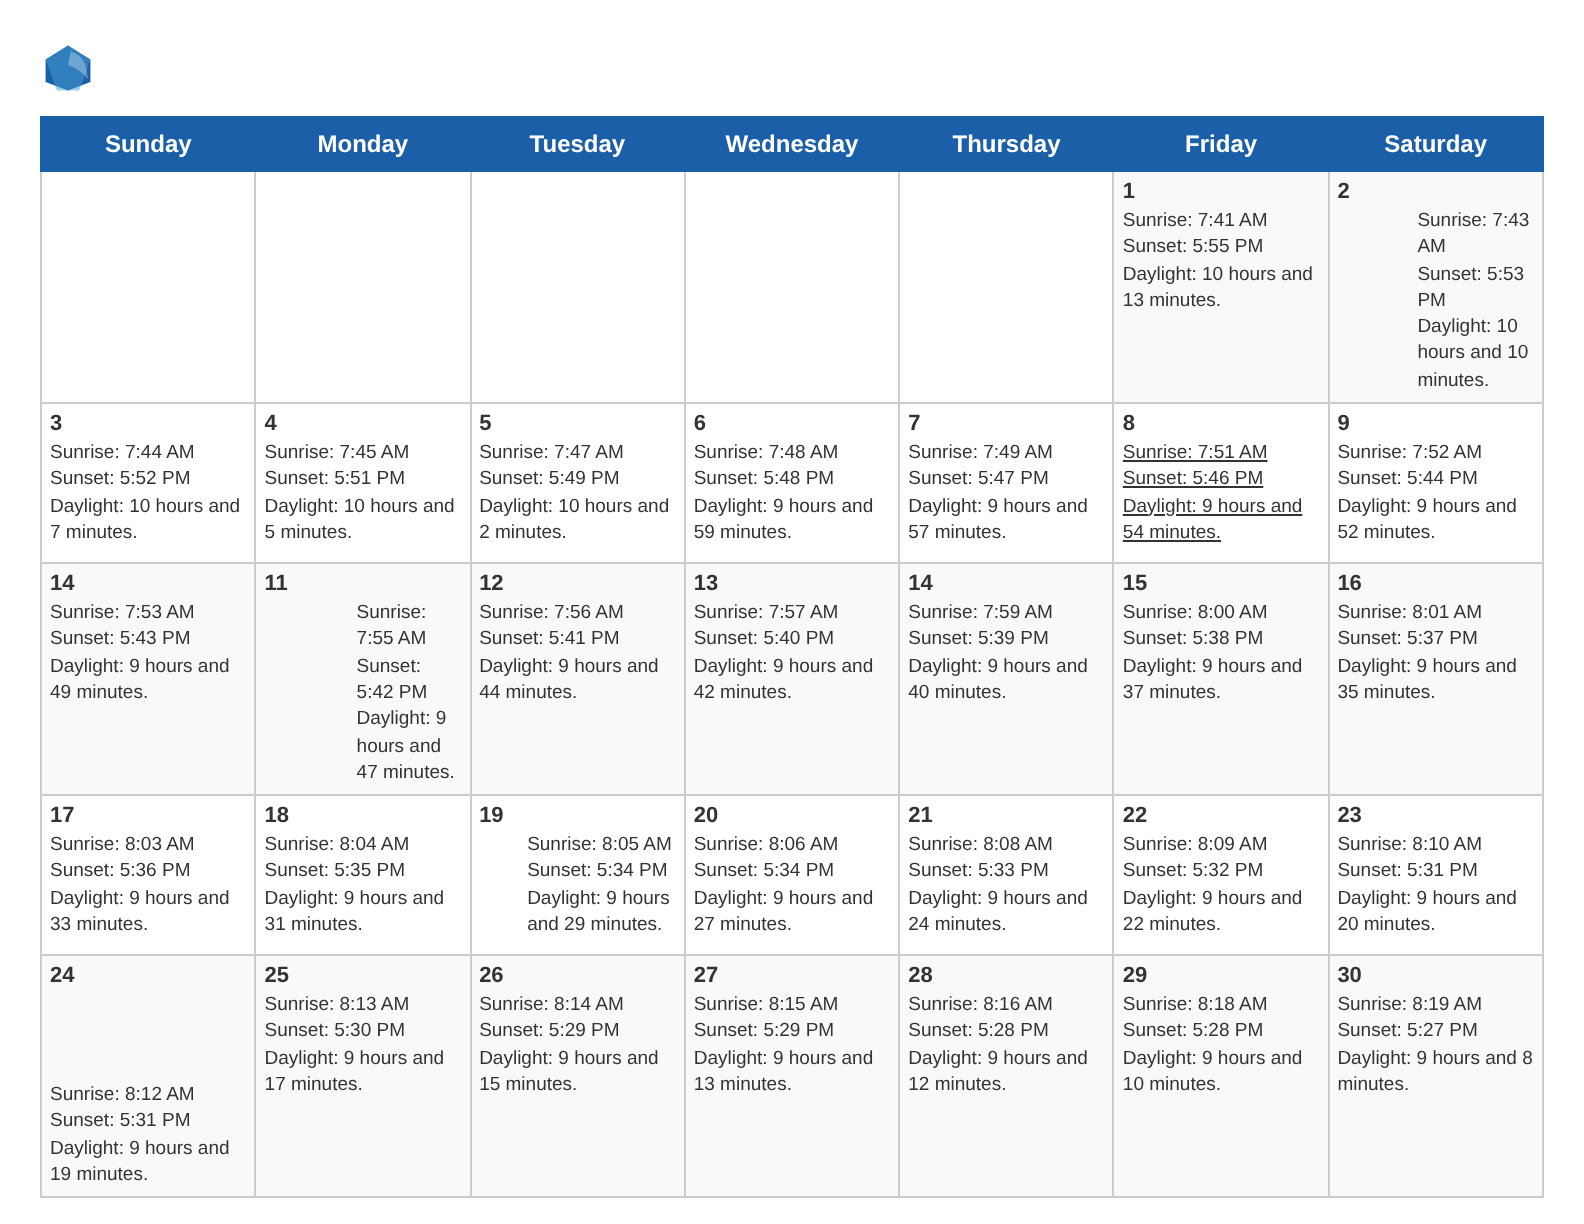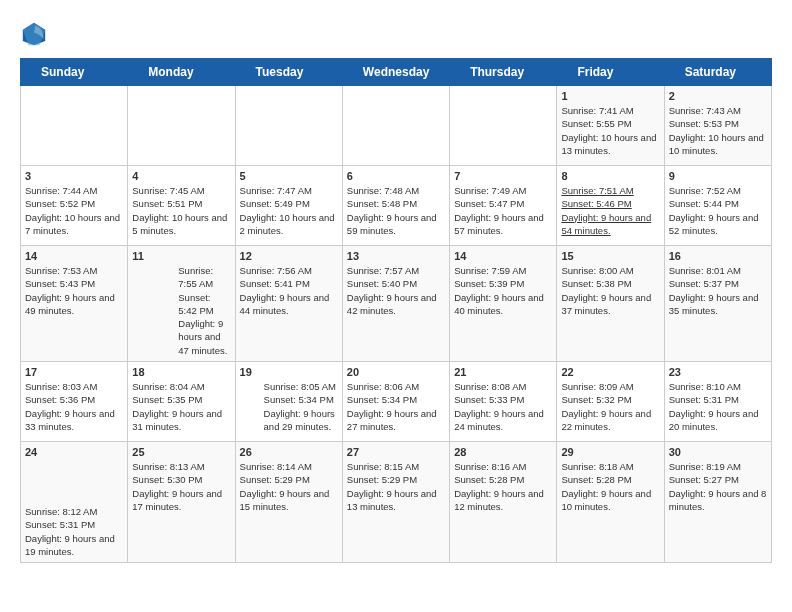--- a/index.html
+++ b/index.html
@@ -50,22 +50,22 @@
     table {
       width: 100%;
       border-collapse: collapse;
       table-layout: fixed;
     }
     thead tr th {
       background: #1a5fa8;
       color: #fff;
       font-size: 12px;
       font-weight: bold;
-      padding: 6px 20px;
-      text-align: left;
+      padding: 6px 4px;
+      text-align: center;
       border: 1px solid #1a5fa8;
     }
     tbody tr td {
       vertical-align: top;
       border: 1px solid #ccc;
       padding: 4px;
       font-size: 10px;
       color: #333;
       min-height: 80px;
       height: 80px;
@@ -130,21 +130,21 @@
         <td class="empty"></td>
         <td class="empty"></td>
         <td>
           <span class="day-num">1</span>
           <div class="day-info" style="white-space: pre-line;">Sunrise: 7:41 AM
 Sunset: 5:55 PM
 Daylight: 10 hours and 13 minutes.</div>
         </td>
         <td>
           <span class="day-num">2</span>
-          <div class="day-info" style="white-space: pre-line;">Sunrise: 7:43 AM
+          <div class="day-info" style="white-space: pre-line; margin-left: 40px;">Sunrise: 7:43 AM
 Sunset: 5:53 PM
 Daylight: 10 hours and 10 minutes.</div>
         </td>
       </tr>
       <tr>
         <td>
           <span class="day-num">3</span>
           <div class="day-info" style="white-space: pre-line;">Sunrise: 7:44 AM
 Sunset: 5:52 PM
 Daylight: 10 hours and 7 minutes.</div>

